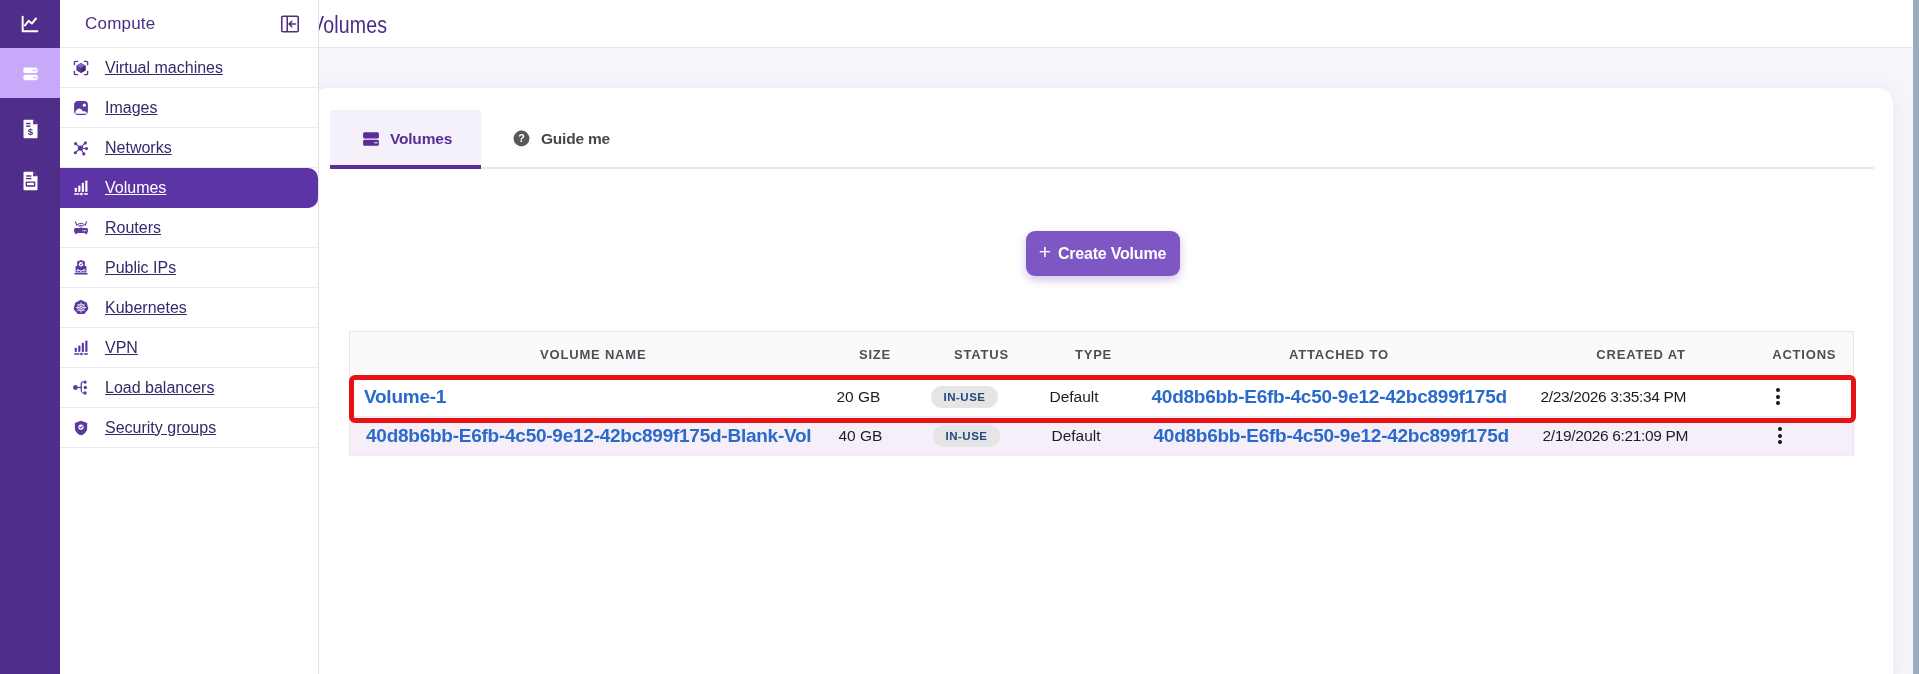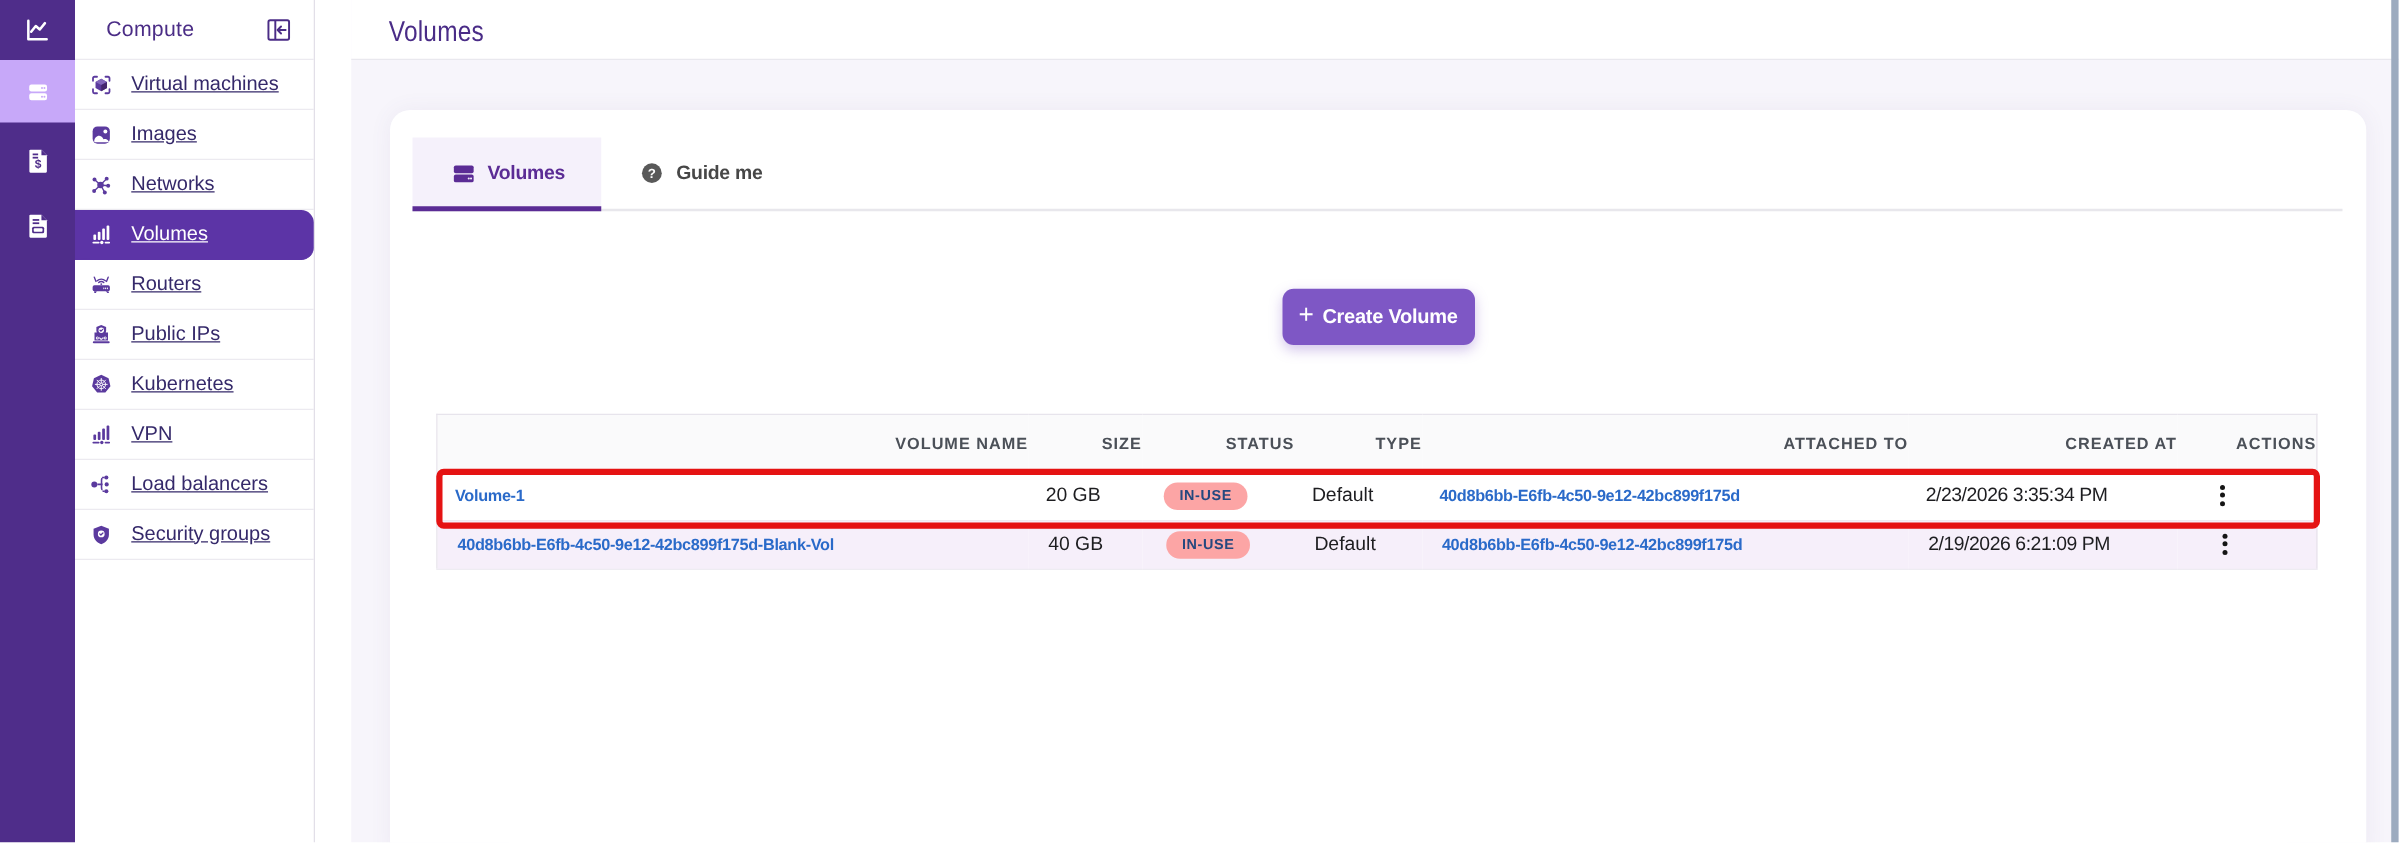--- a/index.html
+++ b/index.html
@@ -5,21 +5,21 @@
 * { margin:0; padding:0; box-sizing:border-box; }
 html,body { width:1919px; height:674px; overflow:hidden; font-family:"Liberation Sans", sans-serif; background:#fff; }
 .app { position:relative; width:1919px; height:674px; }
 
 
 .rail { position:absolute; left:0; top:0; width:60px; height:674px; background:#4f2d8a; z-index:5; }
 .rail-it { position:absolute; left:0; width:60px; height:48px; display:flex; align-items:center; justify-content:center; }
 .rail-sel { background:#c7a8f9; }
 
 
-.sidebar { position:absolute; left:60px; top:0; width:192px; height:674px; background:#fff; border-right:1px solid #e2dfe8; z-index:4; }
+.sidebar { position:absolute; left:60px; top:0; width:259px; height:674px; background:#fff; border-right:1px solid #e2dfe8; z-index:4; }
 .side-head { height:48px; border-bottom:1px solid #eceaf0; display:flex; align-items:center; justify-content:space-between; padding:0 17px 0 25px; }
 .side-head .t { font-size:17px; font-weight:500; color:#4b2d86; letter-spacing:.2px; }
 .menu { }
 .mi { height:40px; display:flex; align-items:center; border-bottom:1px solid #eceaf0; padding-left:12px; color:#35296a; font-size:16px; font-weight:500;text-decoration:underline; }
 .mi .ic { width:18px; height:18px; margin-right:15px; flex:0 0 18px; display:flex; align-items:center; justify-content:center; }
 .mi.sel { background:#5c34a6; color:#fff; border-bottom:1px solid #5c34a6; border-radius:0 10px 10px 0; }
 
 
 .main { position:absolute; left:281px; top:0; right:0; height:674px; background:#f7f5fb; }
 .topbar { height:48px; background:#fff; border-bottom:1px solid #e9e8ee; display:flex; align-items:center; padding-left:30px; }
@@ -36,26 +36,26 @@
 .tab2 .lbl { color:#474747; font-weight:700; font-size:15.5px; letter-spacing:-0.2px; margin-left:10px; }
 
 
 .btnrow { text-align:center; margin-top:62px; }
 .btn { display:inline-flex; align-items:center; justify-content:center; width:154px; height:45px; background:#7e57c5; color:#fff; border-radius:9px; font-size:16px; letter-spacing:-0.2px; font-weight:700; box-shadow:0 4px 10px rgba(126,87,197,.35); }
 .btn .plus { font-size:21px; font-weight:400; margin-right:7px; margin-top:-3px; }
 
 
 .twrap { margin:55px 40px 0 37px; position:relative; }
 table { width:100%; border-collapse:collapse; table-layout:fixed; border:1px solid #e7e4ec; }
-th { height:46px; text-align:right; background:#fafafb; font-size:13px; color:#4b5058; letter-spacing:.8px; padding-left:14px; font-weight:700; border-bottom:1px solid #e7e4ec; }
+th { height:46px; text-align:center; background:#fafafb; font-size:13px; color:#4b5058; letter-spacing:.8px; padding-left:14px; font-weight:700; border-bottom:1px solid #e7e4ec; }
 td { height:39px; font-size:15.5px; color:#1d1d20; padding-left:14px; border-bottom:1px solid #eeecf2; }
 td.dt { letter-spacing:-0.35px; }
 tr.alt td { background:#f6effa;padding-left:16px; }
-a.lnk { color:#2a6ac9; text-decoration:none; font-weight:600; font-size:13px; letter-spacing:-0.25px; }
-.badge { display:inline-block; background:#fca5a5; color:#25487f; font-size:11.5px; font-weight:700; letter-spacing:.5px; border-radius:12px; padding:5px 13px; margin-left:3px; }
+a.lnk { color:#2a6ac9; text-decoration:none; font-weight:600; font-size:19px; letter-spacing:-0.25px; }
+.badge { display:inline-block; background:#e5e5e5; color:#25487f; font-size:11.5px; font-weight:700; letter-spacing:.5px; border-radius:12px; padding:5px 13px; margin-left:3px; }
 .dots { display:inline-block; margin-left:20px; width:4px; position:relative; top:3px; } .dots i { display:block; width:4px; height:4px; border-radius:50%; background:#151515; margin:0 0 2.4px 0; }
 .redbox { position:absolute; left:0px; top:44px; width:1507px; height:48px; border:5px solid #e51313; border-radius:6px; z-index:10; pointer-events:none; }
 
 
 .sb { position:absolute; right:0; top:0; width:6px; height:674px; background:#9dabbf; z-index:20; }
 </style>
 </head>
 <body>
 <div class="app">
   <div class="rail">

